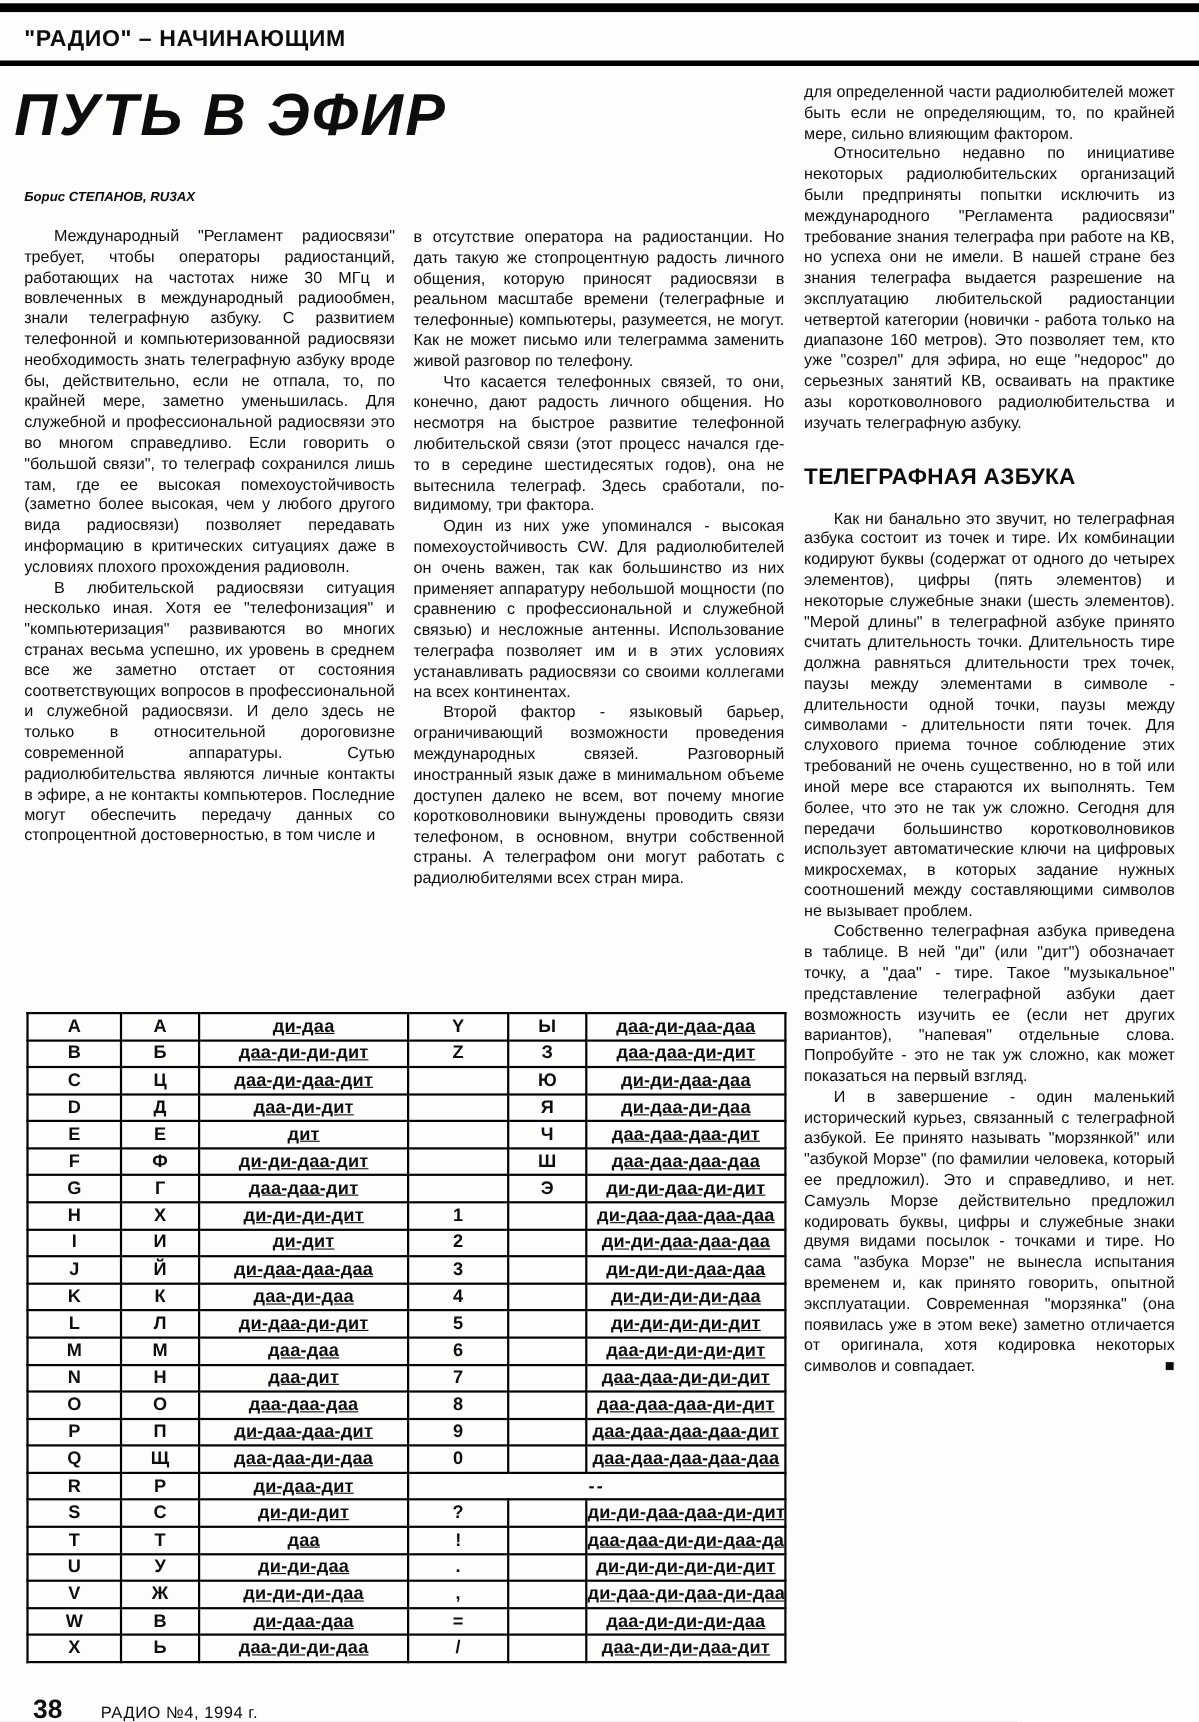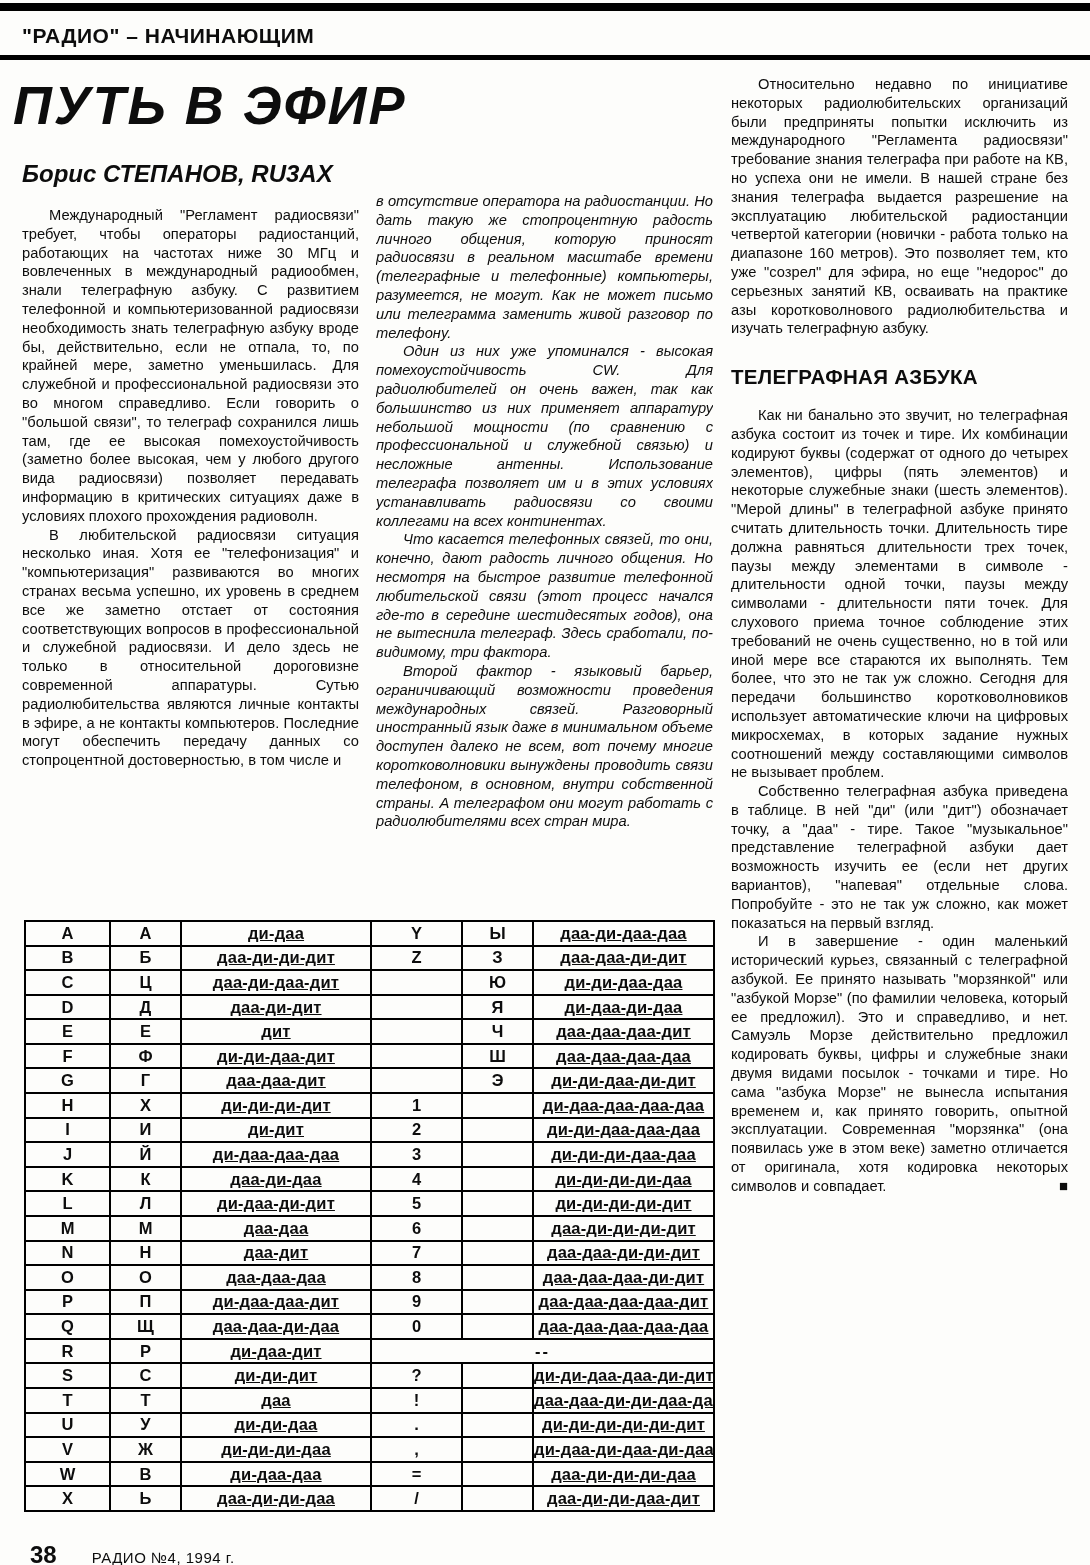--- a/index.html
+++ b/index.html
@@ -17,31 +17,31 @@
     position:absolute;top:24px;left:22px;
     font-size:21px;font-weight:bold;letter-spacing:.5px;white-space:nowrap;
   }
   .header-rule{position:absolute;top:55px;left:0;width:1090px;height:5px;background:#000;}
 
   .article-title{
     position:absolute;top:74px;left:13px;
     font-size:54px;font-weight:bold;font-style:italic;letter-spacing:2px;white-space:nowrap;
   }
   .article-author{
-    position:absolute;top:160px;left:22px;
-    font-size:24px;font-weight:bold;font-style:italic;white-space:nowrap;
+    position:absolute;top:172px;left:22px;
+    font-size:12px;font-weight:bold;font-style:italic;white-space:nowrap;
   }
 
   .col{
     position:absolute;width:337px;
     font-size:14.7px;line-height:18.8px;text-align:justify;
     overflow:hidden;
   }
   .col-1{left:22px;top:206px;height:710px;}
-  .col-2{left:376px;top:192px;height:710px;font-style:italic;}
+  .col-2{left:376px;top:207px;height:710px;}
   .col-3{left:731px;top:75px;height:1440px;}
 
   .col-heading{
     font-size:20.5px;font-weight:bold;line-height:26px;
     text-align:left;margin:0 0 24px 0;letter-spacing:.3px;
   }
   .col-heading.mid{margin:26px 0 16px 0;}
   .para{margin:0;text-indent:27px;}
   .para.cont{text-indent:0;}
   .end-mark{float:right;font-size:15px;line-height:18.8px;}
@@ -85,26 +85,27 @@
   <h1 class="article-title" style="margin:0">ПУТЬ В ЭФИР</h1>
   <div class="article-author">Борис СТЕПАНОВ, RU3AX</div>
 
   <div class="col col-1">
     <p class="para">Международный "Регламент радиосвязи" требует, чтобы операторы радиостанций, работающих на частотах ниже 30 МГц и вовлеченных в международный радиообмен, знали телеграфную азбуку. С развитием телефонной и компьютеризованной радиосвязи необходимость знать телеграфную азбуку вроде бы, действительно, если не отпала, то, по крайней мере, заметно уменьшилась. Для служебной и профессиональной радиосвязи это во многом справедливо. Если говорить о "большой связи", то телеграф сохранился лишь там, где ее высокая помехоустойчивость (заметно более высокая, чем у любого другого вида радиосвязи) позволяет передавать информацию в критических ситуациях даже в условиях плохого прохождения радиоволн.</p>
     <p class="para">В любительской радиосвязи ситуация несколько иная. Хотя ее "телефонизация" и "компьютеризация" развиваются во многих странах весьма успешно, их уровень в среднем все же заметно отстает от состояния соответствующих вопросов в профессиональной и служебной радиосвязи. И дело здесь не только в относительной дороговизне современной аппаратуры. Сутью радиолюбительства являются личные контакты в эфире, а не контакты компьютеров. Последние могут обеспечить передачу данных со стопроцентной достоверностью, в том числе и</p>
   </div>
 
   <div class="col col-2">
     <p class="para cont">в отсутствие оператора на радиостанции. Но дать такую же стопроцентную радость личного общения, которую приносят радиосвязи в реальном масштабе времени (телеграфные и телефонные) компьютеры, разумеется, не могут. Как не может письмо или телеграмма заменить живой разговор по телефону.</p>
+    <p class="para">Что касается телефонных связей, то они, конечно, дают радость личного общения. Но несмотря на быстрое развитие телефонной любительской связи (этот процесс начался где-то в середине шестидесятых годов), она не вытеснила телеграф. Здесь сработали, по-видимому, три фактора.</p>
     <p class="para">Один из них уже упоминался - высокая помехоустойчивость CW. Для радиолюбителей он очень важен, так как большинство из них применяет аппаратуру небольшой мощности (по сравнению с профессиональной и служебной связью) и несложные антенны. Использование телеграфа позволяет им и в этих условиях устанавливать радиосвязи со своими коллегами на всех континентах.</p>
-    <p class="para">Что касается телефонных связей, то они, конечно, дают радость личного общения. Но несмотря на быстрое развитие телефонной любительской связи (этот процесс начался где-то в середине шестидесятых годов), она не вытеснила телеграф. Здесь сработали, по-видимому, три фактора.</p>
     <p class="para">Второй фактор - языковый барьер, ограничивающий возможности проведения международных связей. Разговорный иностранный язык даже в минимальном объеме доступен далеко не всем, вот почему многие коротковолновики вынуждены проводить связи телефоном, в основном, внутри собственной страны. А телеграфом они могут работать с радиолюбителями всех стран мира.</p>
   </div>
 
   <div class="col col-3">
+    <p class="para cont">для определенной части радиолюбителей может быть если не определяющим, то, по крайней мере, сильно влияющим фактором.</p>
     <p class="para">Относительно недавно по инициативе некоторых радиолюбительских организаций были предприняты попытки исключить из международного "Регламента радиосвязи" требование знания телеграфа при работе на КВ, но успеха они не имели. В нашей стране без знания телеграфа выдается разрешение на эксплуатацию любительской радиостанции четвертой категории (новички - работа только на диапазоне 160 метров). Это позволяет тем, кто уже "созрел" для эфира, но еще "недорос" до серьезных занятий КВ, осваивать на практике азы коротковолнового радиолюбительства и изучать телеграфную азбуку.</p>
     <h2 class="col-heading mid">ТЕЛЕГРАФНАЯ АЗБУКА</h2>
     <p class="para">Как ни банально это звучит, но телеграфная азбука состоит из точек и тире. Их комбинации кодируют буквы (содержат от одного до четырех элементов), цифры (пять элементов) и некоторые служебные знаки (шесть элементов). "Мерой длины" в телеграфной азбуке принято считать длительность точки. Длительность тире должна равняться длительности трех точек, паузы между элементами в символе - длительности одной точки, паузы между символами - длительности пяти точек. Для слухового приема точное соблюдение этих требований не очень существенно, но в той или иной мере все стараются их выполнять. Тем более, что это не так уж сложно. Сегодня для передачи большинство коротковолновиков использует автоматические ключи на цифровых микросхемах, в которых задание нужных соотношений между составляющими символов не вызывает проблем.</p>
     <p class="para">Собственно телеграфная азбука приведена в таблице. В ней "ди" (или "дит") обозначает точку, а "даа" - тире. Такое "музыкальное" представление телеграфной азбуки дает возможность изучить ее (если нет других вариантов), "напевая" отдельные слова. Попробуйте - это не так уж сложно, как может показаться на первый взгляд.</p>
     <p class="para"><span>И в завершение - один маленький исторический курьез, связанный с телеграфной азбукой. Ее принято называть "морзянкой" или "азбукой Морзе" (по фамилии человека, который ее предложил). Это и справедливо, и нет. Самуэль Морзе действительно предложил кодировать буквы, цифры и служебные знаки двумя видами посылок - точками и тире. Но сама "азбука Морзе" не вынесла испытания временем и, как принято говорить, опытной эксплуатации. Современная "морзянка" (она появилась уже в этом веке) заметно отличается от оригинала, хотя кодировка некоторых символов и совпадает.</span><span class="end-mark">■</span></p>
   </div>
 
   <table class="morse">
     <colgroup>
       <col class="w-lat">

